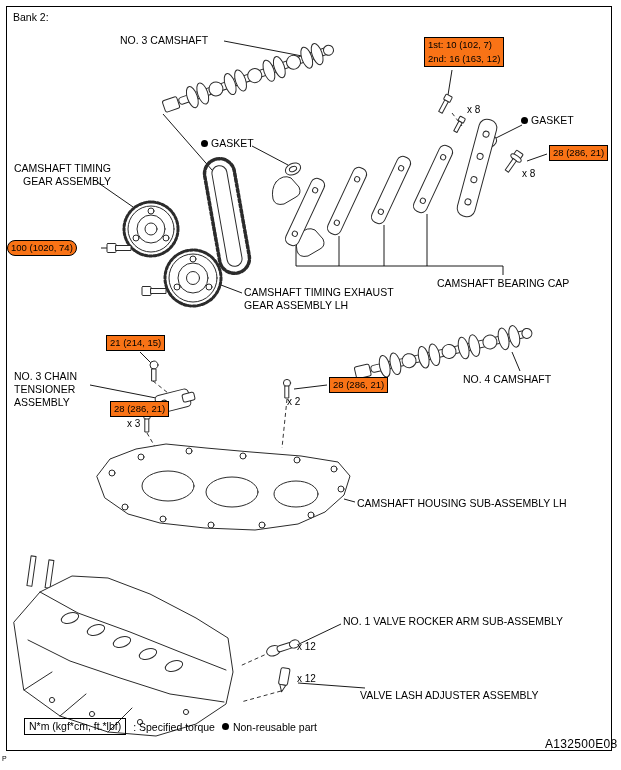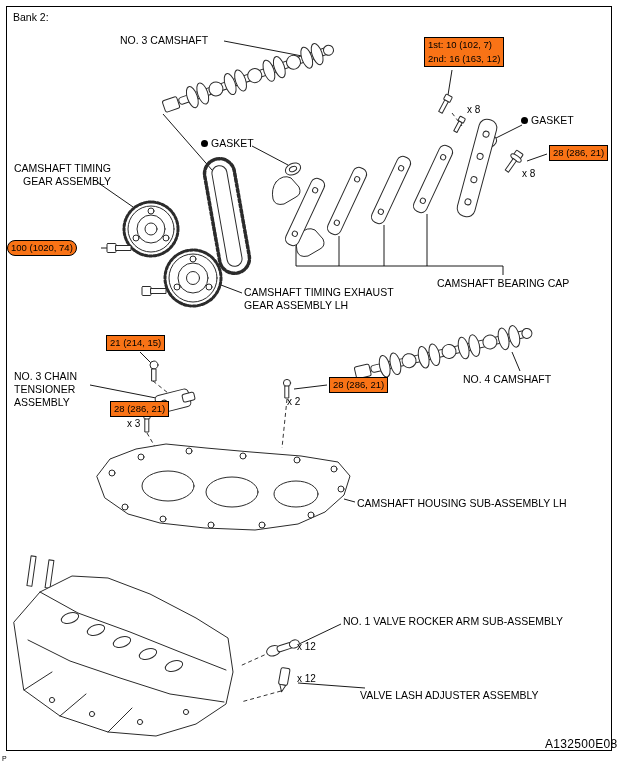--- a/index.html
+++ b/index.html
@@ -318,18 +318,26 @@
   <div class="lbl" style="left:357px; top:497px;">CAMSHAFT HOUSING SUB-ASSEMBLY LH</div>
 
   <div class="lbl" style="left:343px; top:615px;">NO. 1 VALVE ROCKER ARM SUB-ASSEMBLY</div>
 
   <div class="cnt" style="left:297px; top:641px;">x 12</div>
 
   <div class="cnt" style="left:297px; top:673px;">x 12</div>
 
   <div class="lbl" style="left:360px; top:681px;margin-top:8px;">VALVE LASH ADJUSTER ASSEMBLY</div>
 
+  <div class="legend" style="left:24px; top:718px;">
+    <span class="tqbox">N*m (kgf*cm, ft.*lbf)</span>
+    <span>: Specified torque</span>
+    <span class="nr-row">
+      <span class="bullet"></span>
+      <span>Non-reusable part</span>
+    </span>
+  </div>
 
   <div class="figid" style="left:545px; top:737px;">A132500E08</div>
 
   <div class="corner" style="left:2px; top:755px;">P</div>
 
 </div>
 
 </body></html>

